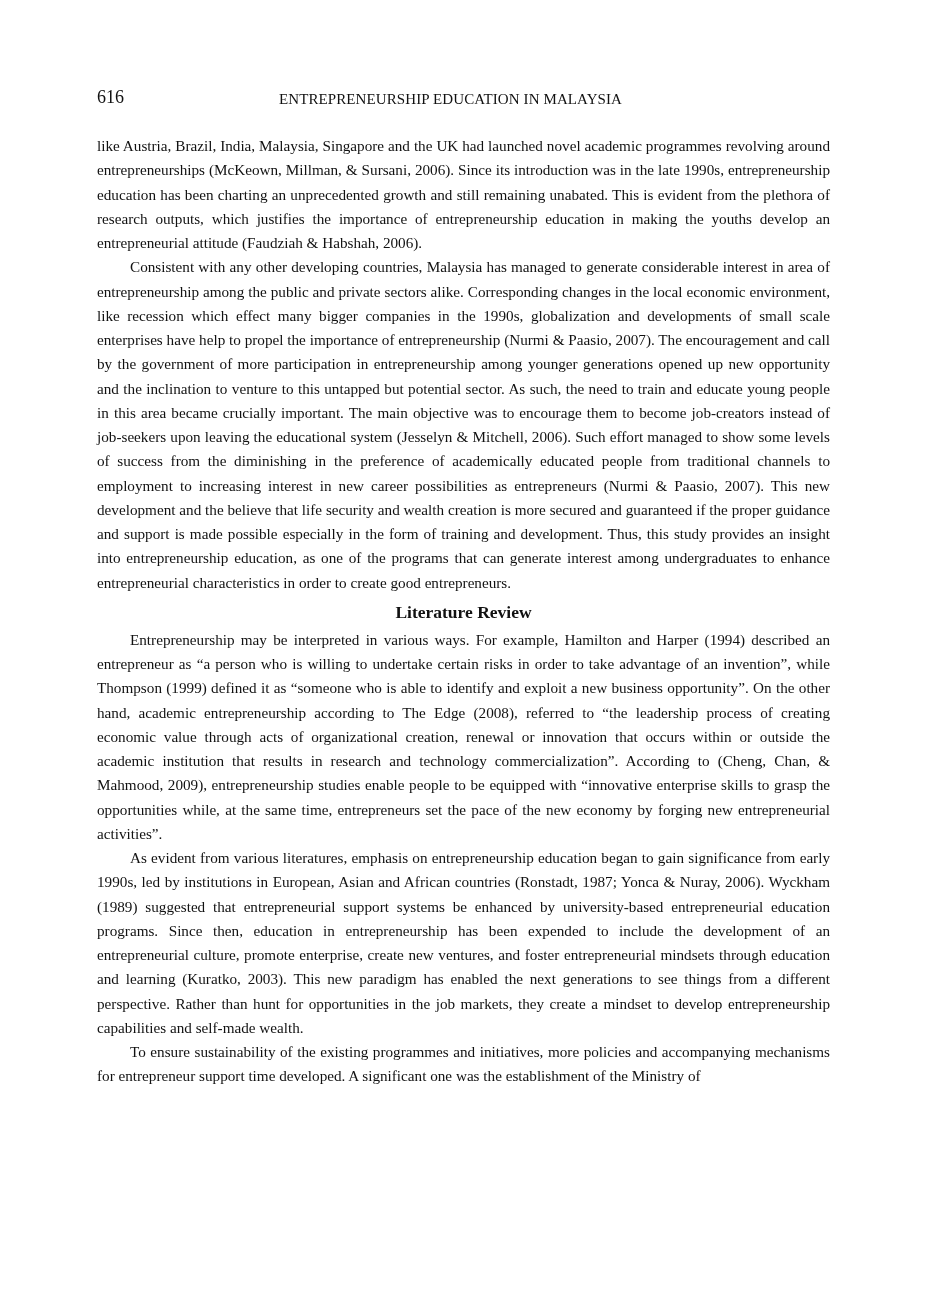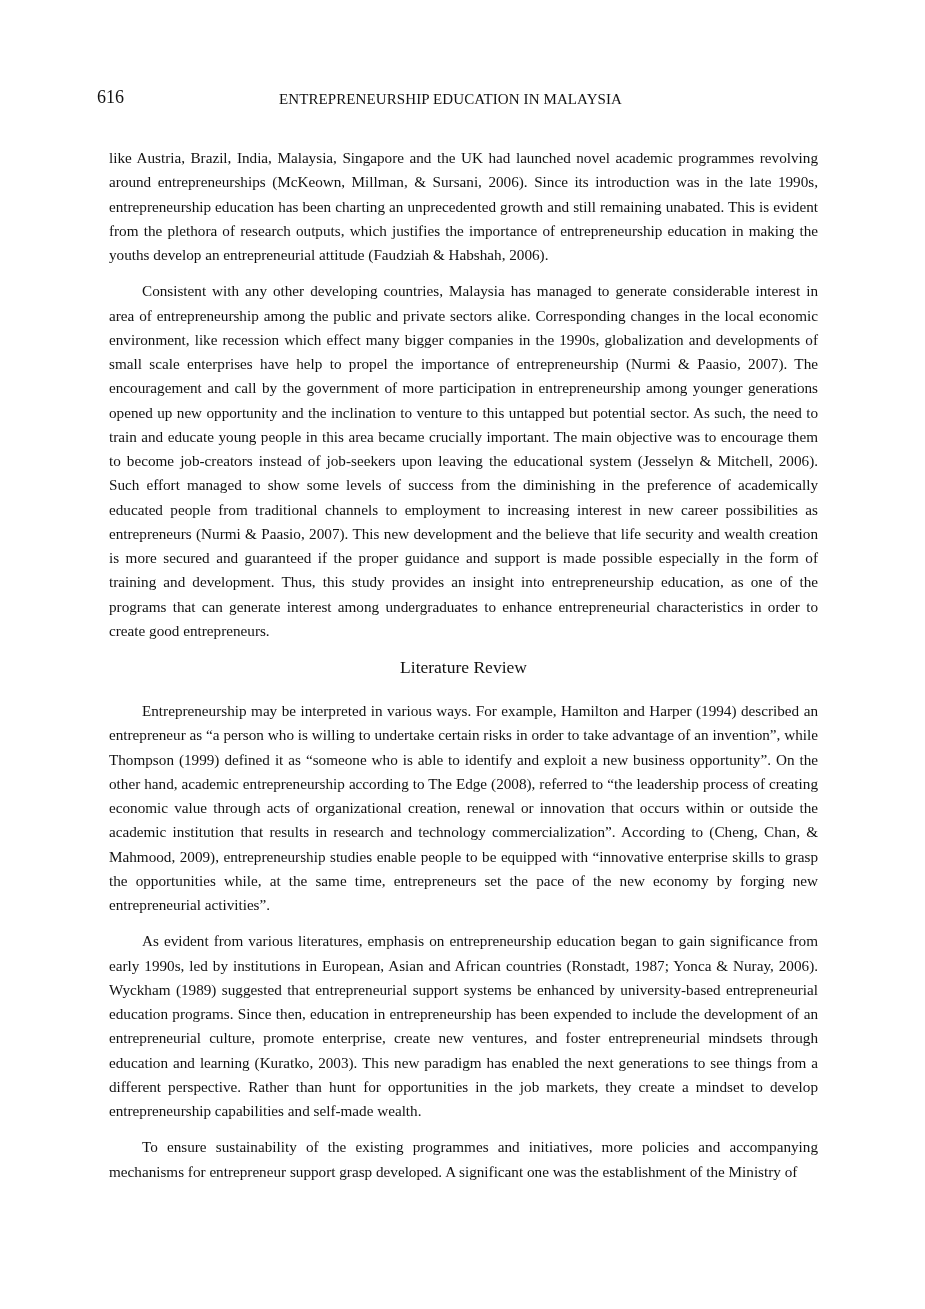--- a/index.html
+++ b/index.html
@@ -32,46 +32,46 @@
       line-height: 20px;
       letter-spacing: 0.1px;
     }
     .body-text {
       position: absolute;
       left: 97px;
       top: 134px;
       width: 733px;
     }
     .para {
-      margin: 12px;
+      margin: 0;
       font-size: 15.2px;
       line-height: 24.25px;
       text-align: justify;
       hyphens: none;
     }
     .para.indent {
       text-indent: 33px;
       font-family: Liberation Serif, serif;
     }
     .section-heading {
-      margin: 5px 0 20px 0;
+      margin: 5px 0 4px 0;
       text-align: center;
-      font-weight: normal;
+      font-weight: bold;
       font-size: 17.5px;
       line-height: 24px;
     }
   </style>
 </head>
 <body>
 
 <div class="page-number">616</div>
 <div class="running-header">ENTREPRENEURSHIP EDUCATION IN MALAYSIA</div>
 
 <div class="body-text">
   <p class="para">like Austria, Brazil, India, Malaysia, Singapore and the UK had launched novel academic programmes revolving around entrepreneurships (McKeown, Millman, &amp; Sursani, 2006). Since its introduction was in the late 1990s, entrepreneurship education has been charting an unprecedented growth and still remaining unabated. This is evident from the plethora of research outputs, which justifies the importance of entrepreneurship education in making the youths develop an entrepreneurial attitude (Faudziah &amp; Habshah, 2006).</p>
   <p class="para indent">Consistent with any other developing countries, Malaysia has managed to generate considerable interest in area of entrepreneurship among the public and private sectors alike. Corresponding changes in the local economic environment, like recession which effect many bigger companies in the 1990s, globalization and developments of small scale enterprises have help to propel the importance of entrepreneurship (Nurmi &amp; Paasio, 2007). The encouragement and call by the government of more participation in entrepreneurship among younger generations opened up new opportunity and the inclination to venture to this untapped but potential sector. As such, the need to train and educate young people in this area became crucially important. The main objective was to encourage them to become job-creators instead of job-seekers upon leaving the educational system (Jesselyn &amp; Mitchell, 2006). Such effort managed to show some levels of success from the diminishing in the preference of academically educated people from traditional channels to employment to increasing interest in new career possibilities as entrepreneurs (Nurmi &amp; Paasio, 2007). This new development and the believe that life security and wealth creation is more secured and guaranteed if the proper guidance and support is made possible especially in the form of training and development. Thus, this study provides an insight into entrepreneurship education, as one of the programs that can generate interest among undergraduates to enhance entrepreneurial characteristics in order to create good entrepreneurs.</p>
 
   <h2 class="section-heading">Literature Review</h2>
 
   <p class="para indent">Entrepreneurship may be interpreted in various ways. For example, Hamilton and Harper (1994) described an entrepreneur as “a person who is willing to undertake certain risks in order to take advantage of an invention”, while Thompson (1999) defined it as “someone who is able to identify and exploit a new business opportunity”. On the other hand, academic entrepreneurship according to The Edge (2008), referred to “the leadership process of creating economic value through acts of organizational creation, renewal or innovation that occurs within or outside the academic institution that results in research and technology commercialization”. According to (Cheng, Chan, &amp; Mahmood, 2009), entrepreneurship studies enable people to be equipped with “innovative enterprise skills to grasp the opportunities while, at the same time, entrepreneurs set the pace of the new economy by forging new entrepreneurial activities”.</p>
   <p class="para indent">As evident from various literatures, emphasis on entrepreneurship education began to gain significance from early 1990s, led by institutions in European, Asian and African countries (Ronstadt, 1987; Yonca &amp; Nuray, 2006). Wyckham (1989) suggested that entrepreneurial support systems be enhanced by university-based entrepreneurial education programs. Since then, education in entrepreneurship has been expended to include the development of an entrepreneurial culture, promote enterprise, create new ventures, and foster entrepreneurial mindsets through education and learning (Kuratko, 2003). This new paradigm has enabled the next generations to see things from a different perspective. Rather than hunt for opportunities in the job markets, they create a mindset to develop entrepreneurship capabilities and self-made wealth.</p>
-  <p class="para indent">To ensure sustainability of the existing programmes and initiatives, more policies and accompanying mechanisms for entrepreneur support grasp developed. A significant one was the establishment of the Ministry of</p>
+  <p class="para indent">To ensure sustainability of the existing programmes and initiatives, more policies and accompanying mechanisms for entrepreneur support time developed. A significant one was the establishment of the Ministry of</p>
 </div>
 
 </body></html>

